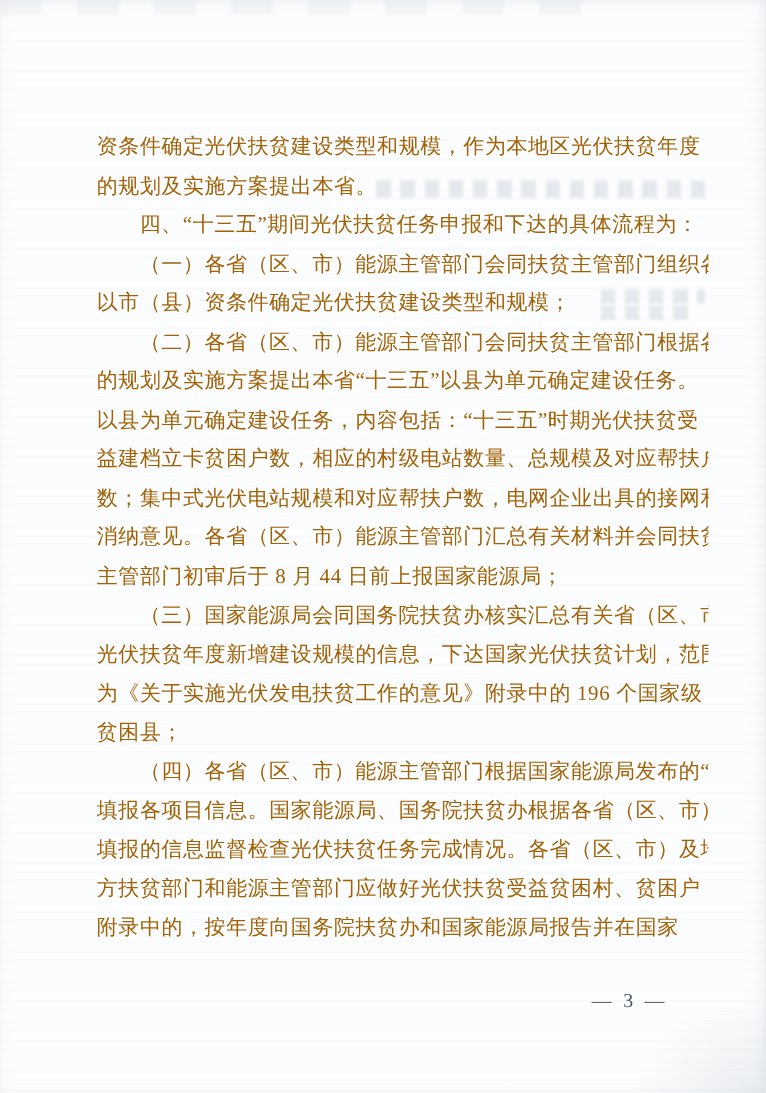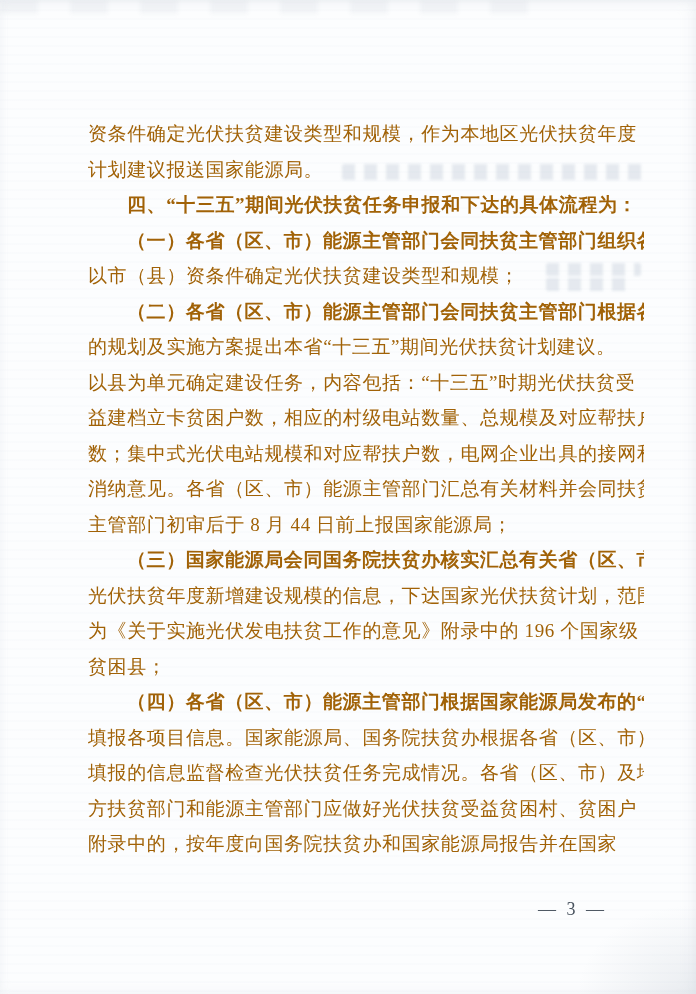--- a/index.html
+++ b/index.html
@@ -42,21 +42,21 @@
     color: #a16207;
     font-size: 19px;
   }
   .line {
     height: 35.5px;
     line-height: 35.5px;
     letter-spacing: 0.6px;
     white-space: nowrap;
     overflow: hidden;
   }
-  .line.indent { padding-left: 39px; font-weight: bold; }
+  .line.indent { padding-left: 39px; }
   .page-num {
     position: absolute;
     top: 899px;
     left: 538px;
     color: #48525e;
     font-size: 18px;
     letter-spacing: 3px;
     white-space: nowrap;
   }
   
@@ -89,26 +89,26 @@
   <div class="ghost ghost-top">
     <div class="ghost-row"></div>
   </div>
   <div class="ghost ghost-right">
     <div class="ghost-row"></div>
     <div class="ghost-row"></div>
   </div>
 
   <div class="body-text">
     <div class="line">资条件确定光伏扶贫建设类型和规模，作为本地区光伏扶贫年度</div>
-    <div class="line">计划建议报送国家能源局。</div>
+    <div class="line">的规划及实施方案提出本省。</div>
     <div class="line indent">四、“十三五”期间光伏扶贫任务申报和下达的具体流程为：</div>
     <div class="line indent">（一）各省（区、市）能源主管部门会同扶贫主管部门组织各地</div>
     <div class="line">以市（县）资条件确定光伏扶贫建设类型和规模；</div>
     <div class="line indent">（二）各省（区、市）能源主管部门会同扶贫主管部门根据各地</div>
-    <div class="line">的规划及实施方案提出本省“十三五”期间光伏扶贫计划建议。</div>
+    <div class="line">的规划及实施方案提出本省“十三五”以县为单元确定建设任务。</div>
     <div class="line">以县为单元确定建设任务，内容包括：“十三五”时期光伏扶贫受</div>
     <div class="line">益建档立卡贫困户数，相应的村级电站数量、总规模及对应帮扶户</div>
     <div class="line">数；集中式光伏电站规模和对应帮扶户数，电网企业出具的接网和</div>
     <div class="line">消纳意见。各省（区、市）能源主管部门汇总有关材料并会同扶贫</div>
     <div class="line">主管部门初审后于 8 月 44 日前上报国家能源局；</div>
     <div class="line indent">（三）国家能源局会同国务院扶贫办核实汇总有关省（区、市）</div>
     <div class="line">光伏扶贫年度新增建设规模的信息，下达国家光伏扶贫计划，范围</div>
     <div class="line">为《关于实施光伏发电扶贫工作的意见》附录中的 196 个国家级</div>
     <div class="line">贫困县；</div>
     <div class="line indent">（四）各省（区、市）能源主管部门根据国家能源局发布的“十</div>

